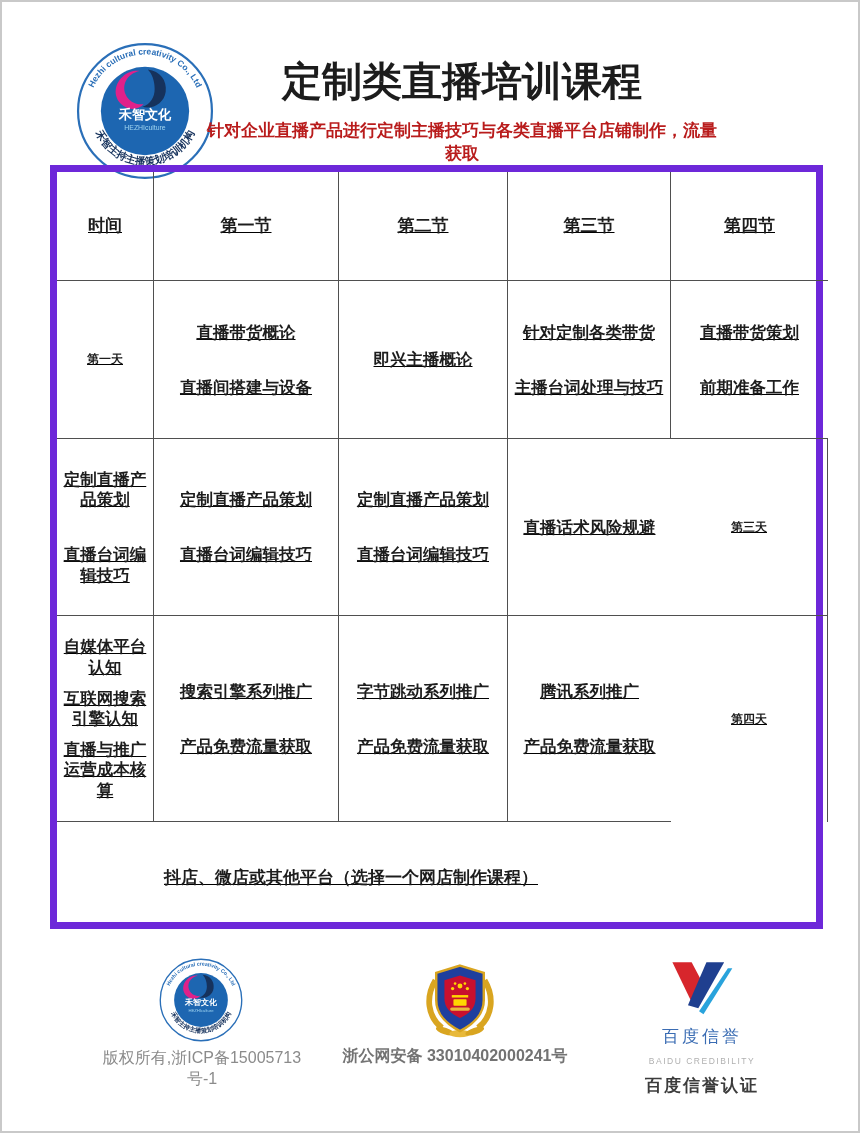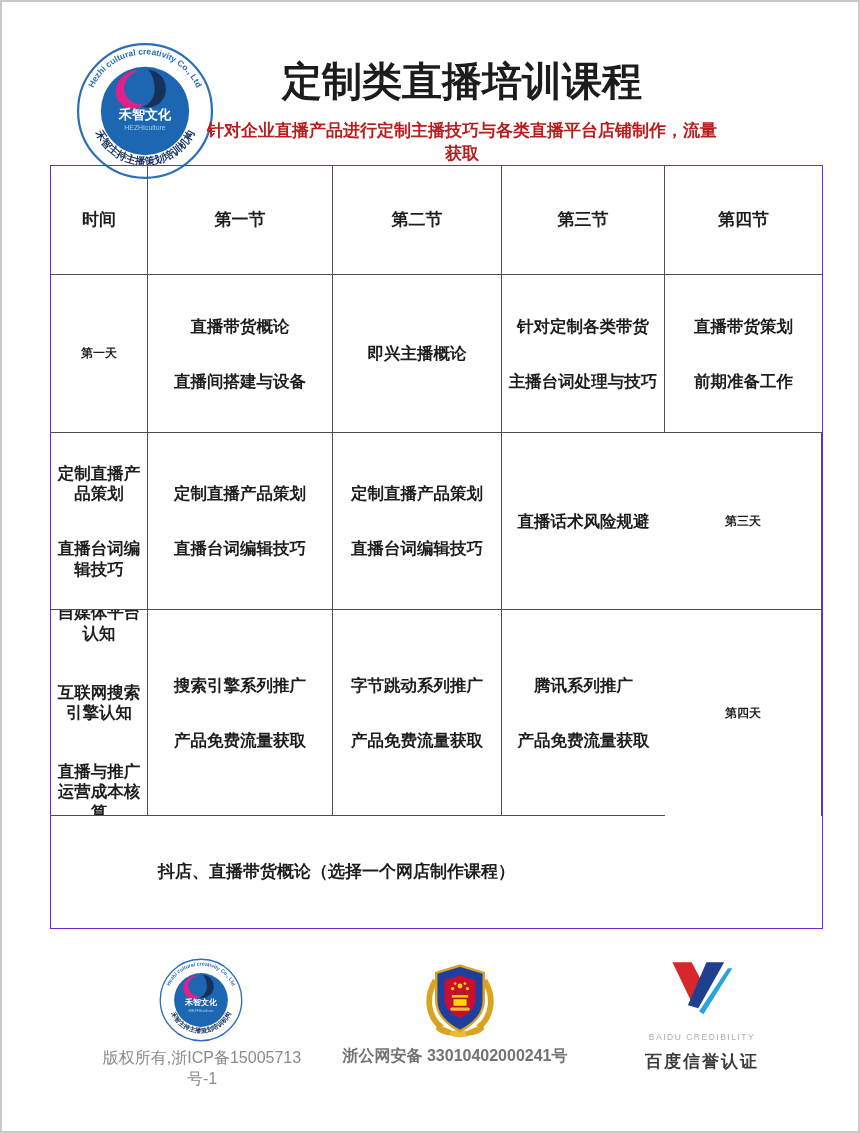--- a/index.html
+++ b/index.html
@@ -15,29 +15,30 @@
   .logo-footer { left:157px; top:956px; width:84px; height:84px; }
   .header-text { position:absolute; left:200px; top:52px; width:520px; text-align:center; }
   .page-title { font-size:40px; font-weight:bold; color:#1c1c1c; letter-spacing:0px; }
   .page-subtitle { margin-top:10px; font-size:17px; font-weight:bold; color:#b91c1c; }
   
   .course-table {
     position:absolute; left:48px; top:163px; width:773px; height:764px;
     display:grid;
     grid-template-columns:97px 185px 169px 163px 157px;
     grid-template-rows:109px 158px 177px 206px 112px;
-    border:1px solid #6d28d9;
+    border:7px solid #6d28d9;
+    text-decoration:underline;
   }
   .cell {
     border-right:1px solid #4f4f4f; border-bottom:1px solid #4f4f4f;
     display:flex; flex-direction:column; justify-content:center; align-items:center;
     gap:34px; font-size:16.5px; font-weight:bold; color:#1d1d1d; text-align:center;
     line-height:1.25; overflow:hidden;
   }
-  .cell.lines3 { gap:38px; }
+  .cell.lines3 { gap:10px; }
   .cell.last-col { border-right:none; }
   .cell.last-row { border-bottom:none; }
   .cell.day-label { font-size:12px; }
   .cell.head { font-size:17px; }
   .cell.merged { grid-column:2 / 6; flex-direction:row; justify-content:flex-start; padding-left:10px; font-size:17px; }
   
   .footer-item { position:absolute; text-align:center; }
   .icp-text { left:90px; top:1046px; width:220px; font-size:16px; color:#8b8b8b; }
   .police-badge { position:absolute; left:417px; top:956px; width:82px; height:84px; }
   .police-text { left:323px; top:1044px; width:260px; font-size:16px; font-weight:bold; color:#737373; }
@@ -132,21 +133,21 @@
     <div class="cell">
       <div>字节跳动系列推广</div>
       <div>产品免费流量获取</div>
     </div>
     <div class="cell last-col">
       <div>腾讯系列推广</div>
       <div>产品免费流量获取</div>
     </div>
 
     <div class="cell day-label last-row">第四天</div>
-    <div class="cell merged last-col last-row">抖店、直播带货概论（选择一个网店制作课程）</div>
+    <div class="cell merged last-col last-row">抖店、微店或其他平台（选择一个网店制作课程）</div>
   </div>
 
   <div class="logo-wrap logo-footer">
     <svg viewBox="0 0 100 100" width="84" height="84">
       <circle cx="50" cy="50" r="48.5" fill="#ffffff" stroke="#2a6fb8" stroke-width="1.6"></circle>
       <defs>
         <path id="arcTop2" d="M 9,50 A 41,41 0 0 1 91,50"></path>
         <path id="arcBot2" d="M 11,50 A 39,39 0 0 0 89,50"></path>
       </defs>
       <text font-size="6.2" fill="#2a6fb8" font-weight="bold">
@@ -187,17 +188,18 @@
     </svg>
   </div>
   <div class="footer-item police-text">浙公网安备 33010402000241号</div>
 
   <div class="baidu-block">
     <svg class="baidu-v" viewBox="0 0 100 80">
       <polygon points="10,4 36,4 53,36 37,60" fill="#d7262c"></polygon>
       <polygon points="56,4 80,4 45,66 31,62" fill="#1f3f8f"></polygon>
       <polygon points="85,12 91,12 52,74 46,70" fill="#29a3dc"></polygon>
     </svg>
+    <div class="baidu-cn">百度信誉</div>
     <div class="baidu-en">BAIDU CREDIBILITY</div>
     <div class="baidu-cert">百度信誉认证</div>
   </div>
 
 </div>
 
 </body></html>

